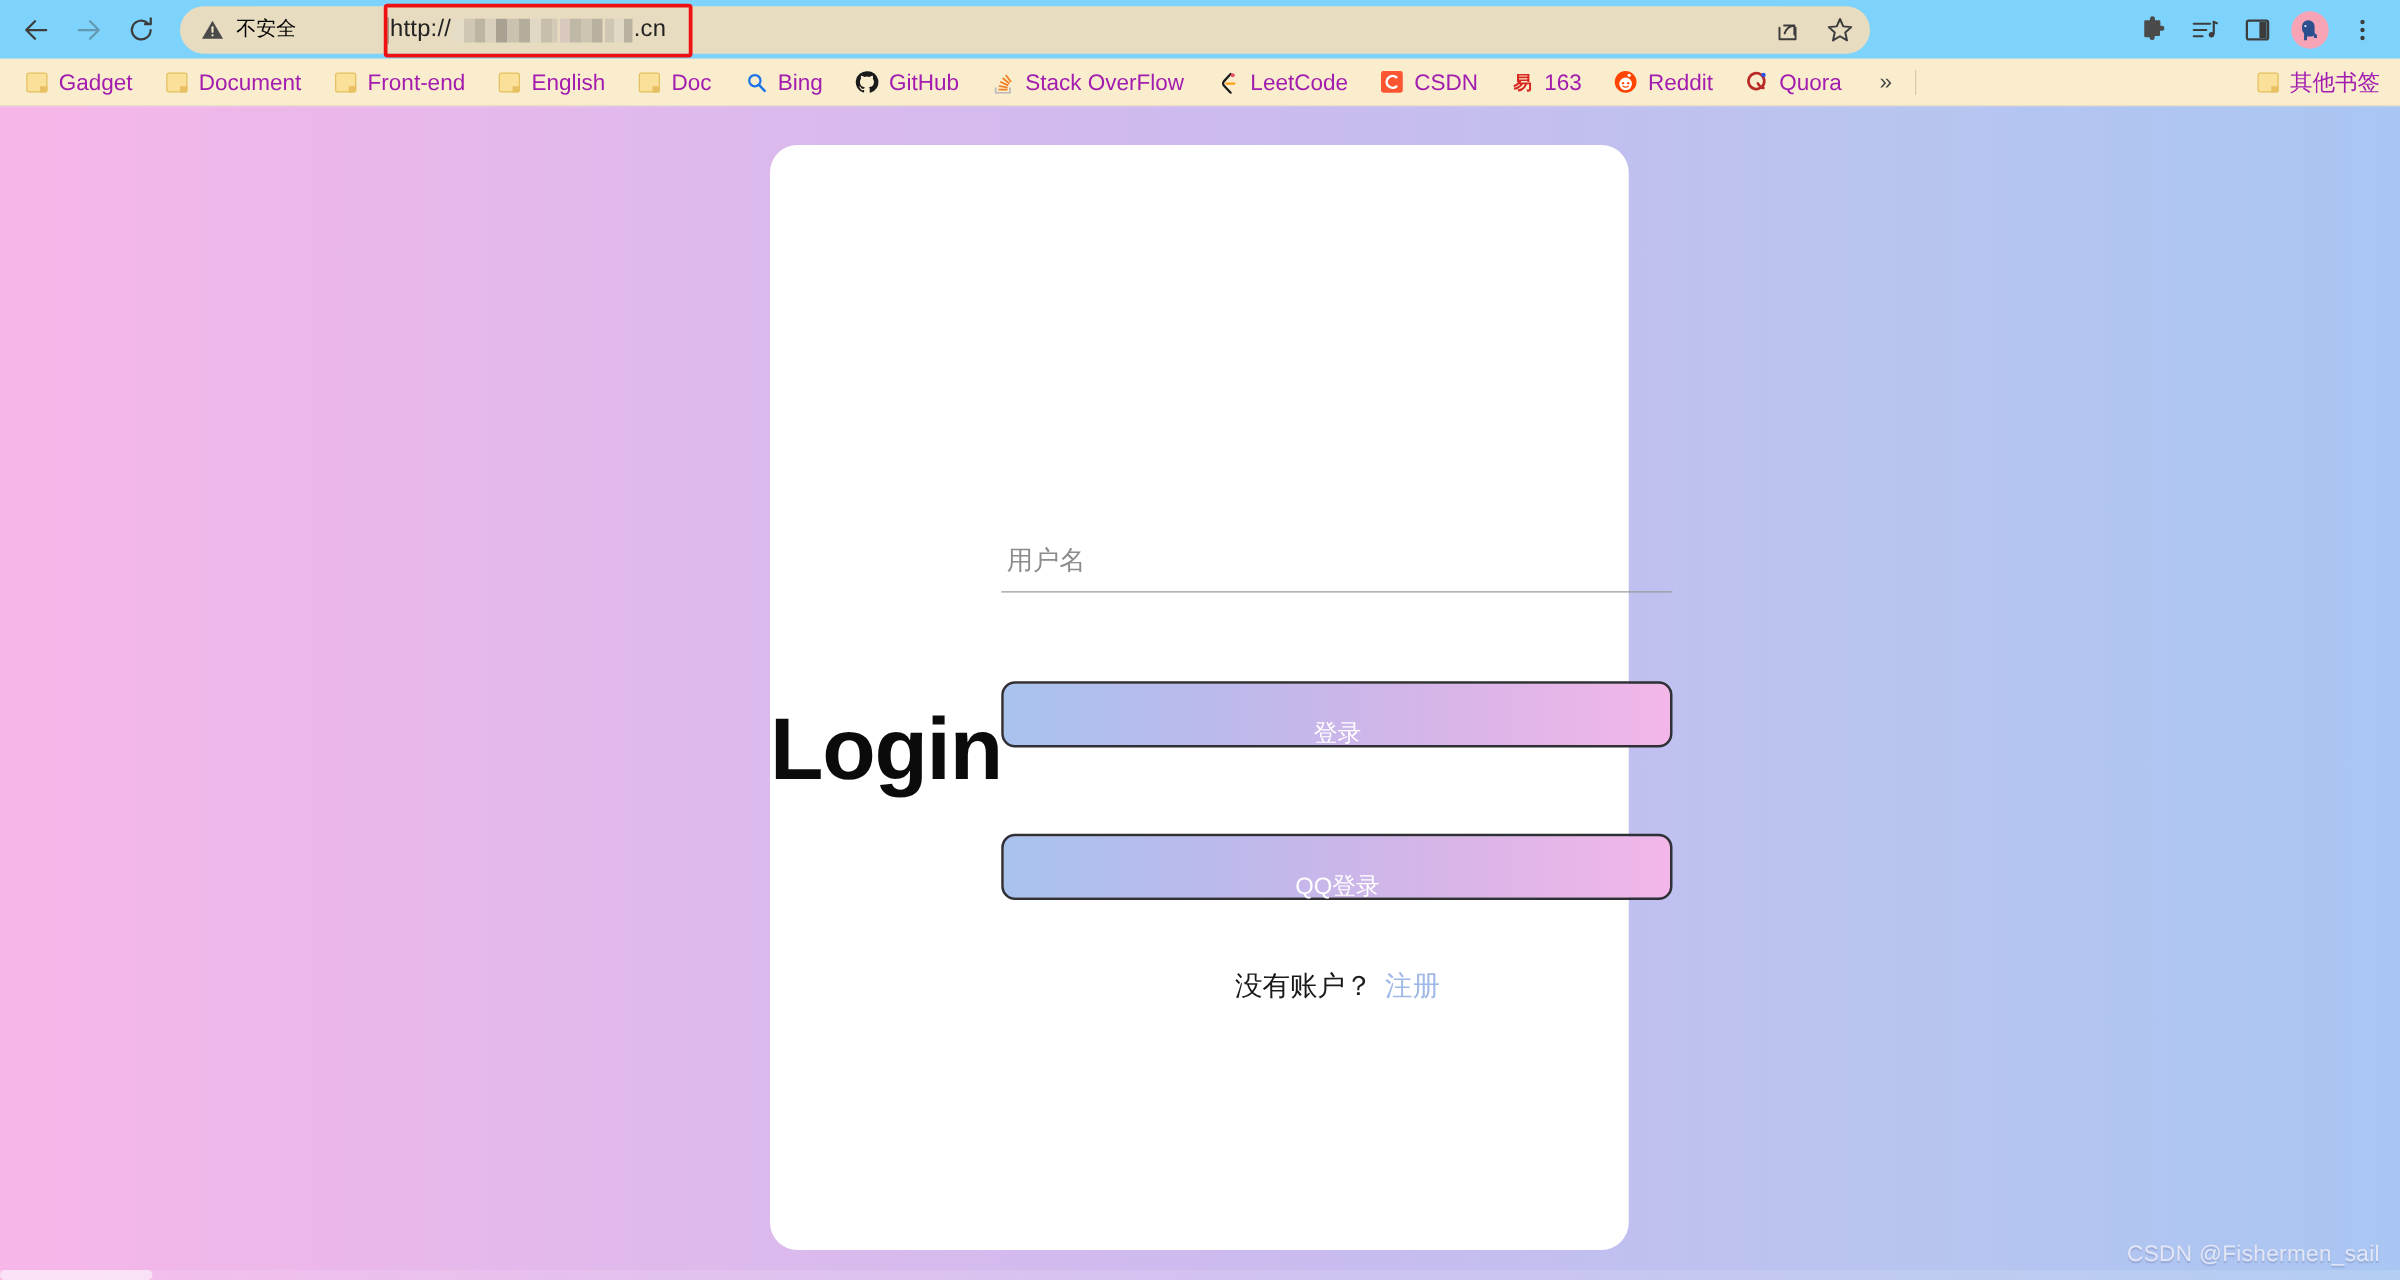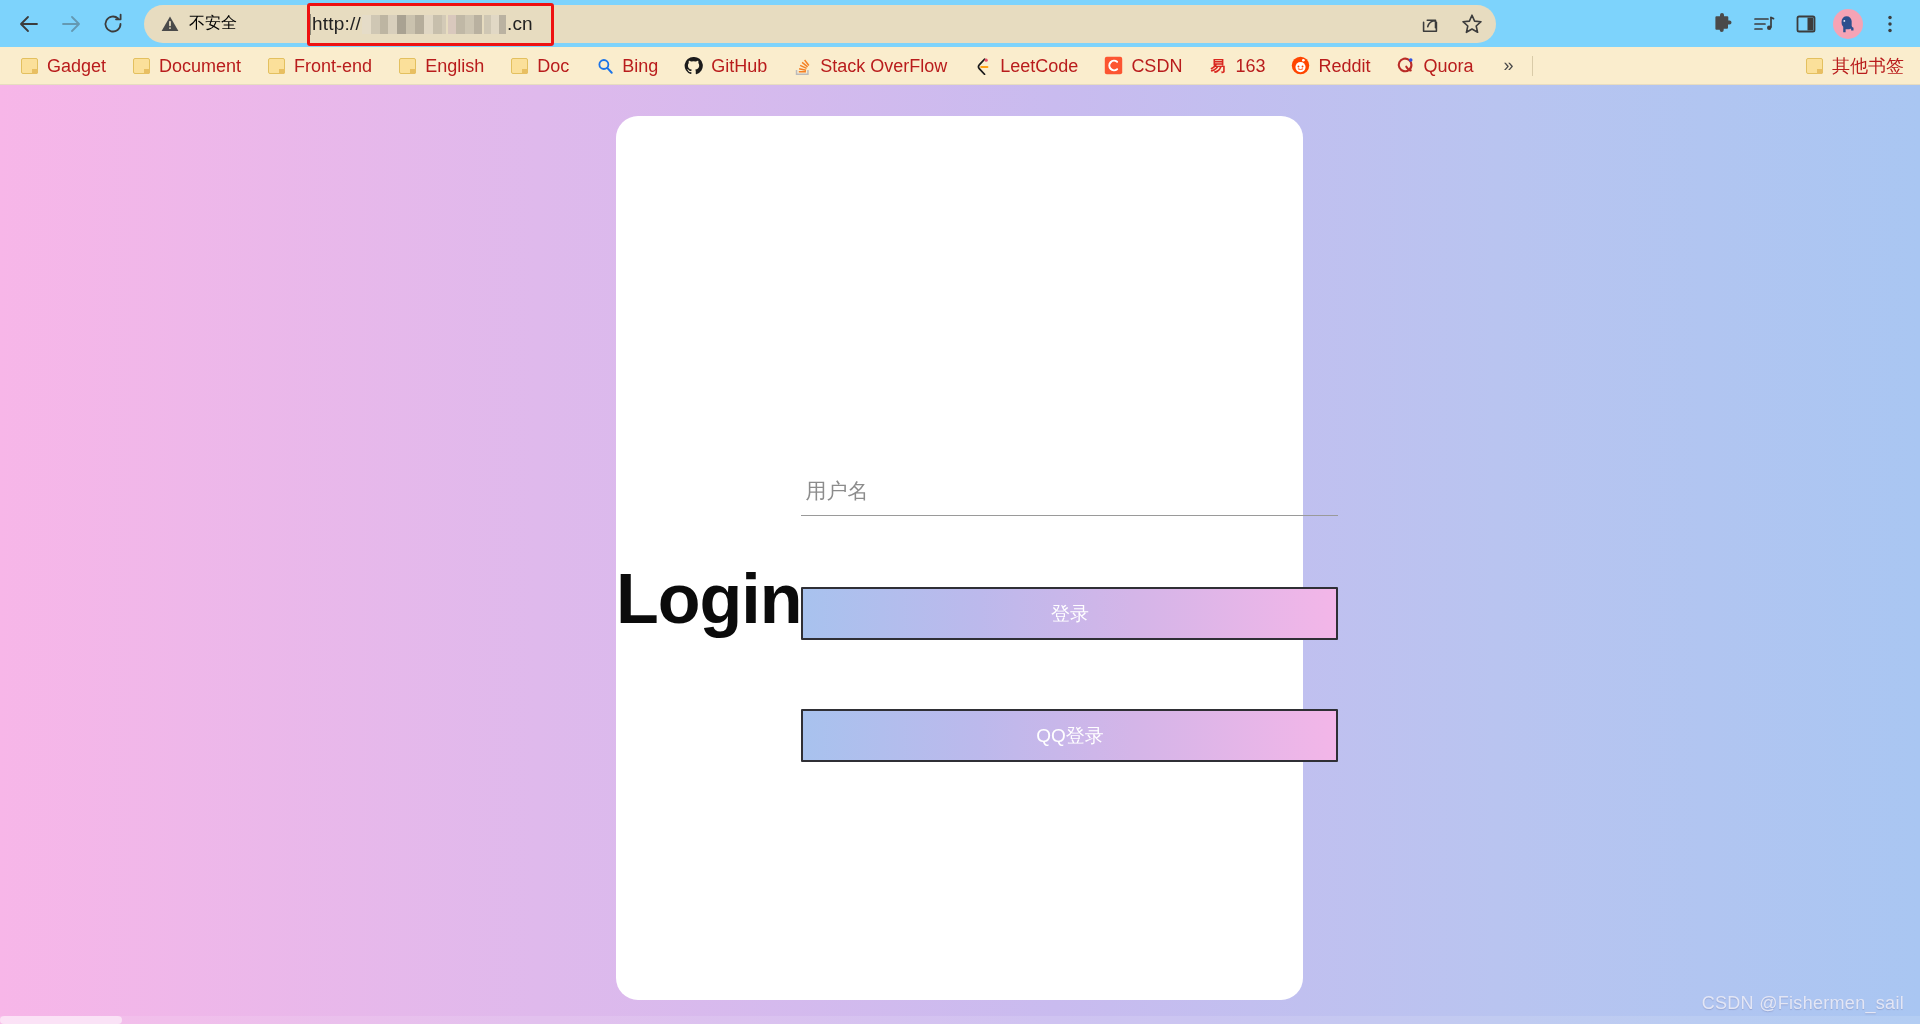--- a/index.html
+++ b/index.html
@@ -137,21 +137,21 @@
     display: flex;
     align-items: center;
     gap: 8px;
     padding: 4px 8px;
     border-radius: 4px;
     flex: 0 0 auto;
     margin-right: 10px;
   }
   .bookmark-label {
     font-size: 18px;
-    color: #b91c1c;
+    color: #a21caf;
     white-space: nowrap;
     line-height: 1;
   }
   .bm-icon {
     width: 19px; height: 19px;
     flex: 0 0 auto;
     display: flex; align-items: center; justify-content: center;
   }
   .folder-icon {
     width: 17px; height: 16px;
@@ -243,28 +243,28 @@
     font-size: 21px;
     font-family: "Liberation Sans", "DejaVu Sans", sans-serif;
   }
 
   .grad-button {
     display: block;
     width: 537px;
     height: 53px;
     margin: 0 auto;
     border: 2px solid #2f2f35;
-    border-radius: 1px;
+    border-radius: 11px;
     background: linear-gradient(90deg, #a8c2ee 0%, #bcb9ec 33%, #d4b5e8 62%, #f3b6e8 100%);
     color: #ffffff;
     font-size: 19px;
     line-height: 49px;
     text-align: center;
     font-family: "Liberation Sans", "DejaVu Sans", sans-serif;
-    padding: 0;
+    padding: 16px;
   }
 
   #btn-login-wrap { margin-top: 71px; }
   #btn-qq-wrap { margin-top: 69px; }
 
   #signup-row {
     margin-top: 54px;
     display: flex;
     align-items: baseline;
     justify-content: center;
@@ -557,20 +557,24 @@
 
 
       <div id="btn-login-wrap">
         <button class="grad-button">登录</button>
       </div>
 
       <div id="btn-qq-wrap">
         <button class="grad-button">QQ登录</button>
       </div>
 
+      <div id="signup-row">
+        <span id="signup-question">没有账户？</span>
+        <a id="signup-link" href="#">注册</a>
+      </div>
 
     </div>
   </div>
 
   <div id="watermark">CSDN @Fishermen_sail</div>
 
   <div id="page-scrollbar">
     <div id="page-scrollbar-thumb"></div>
   </div>
 </div>

